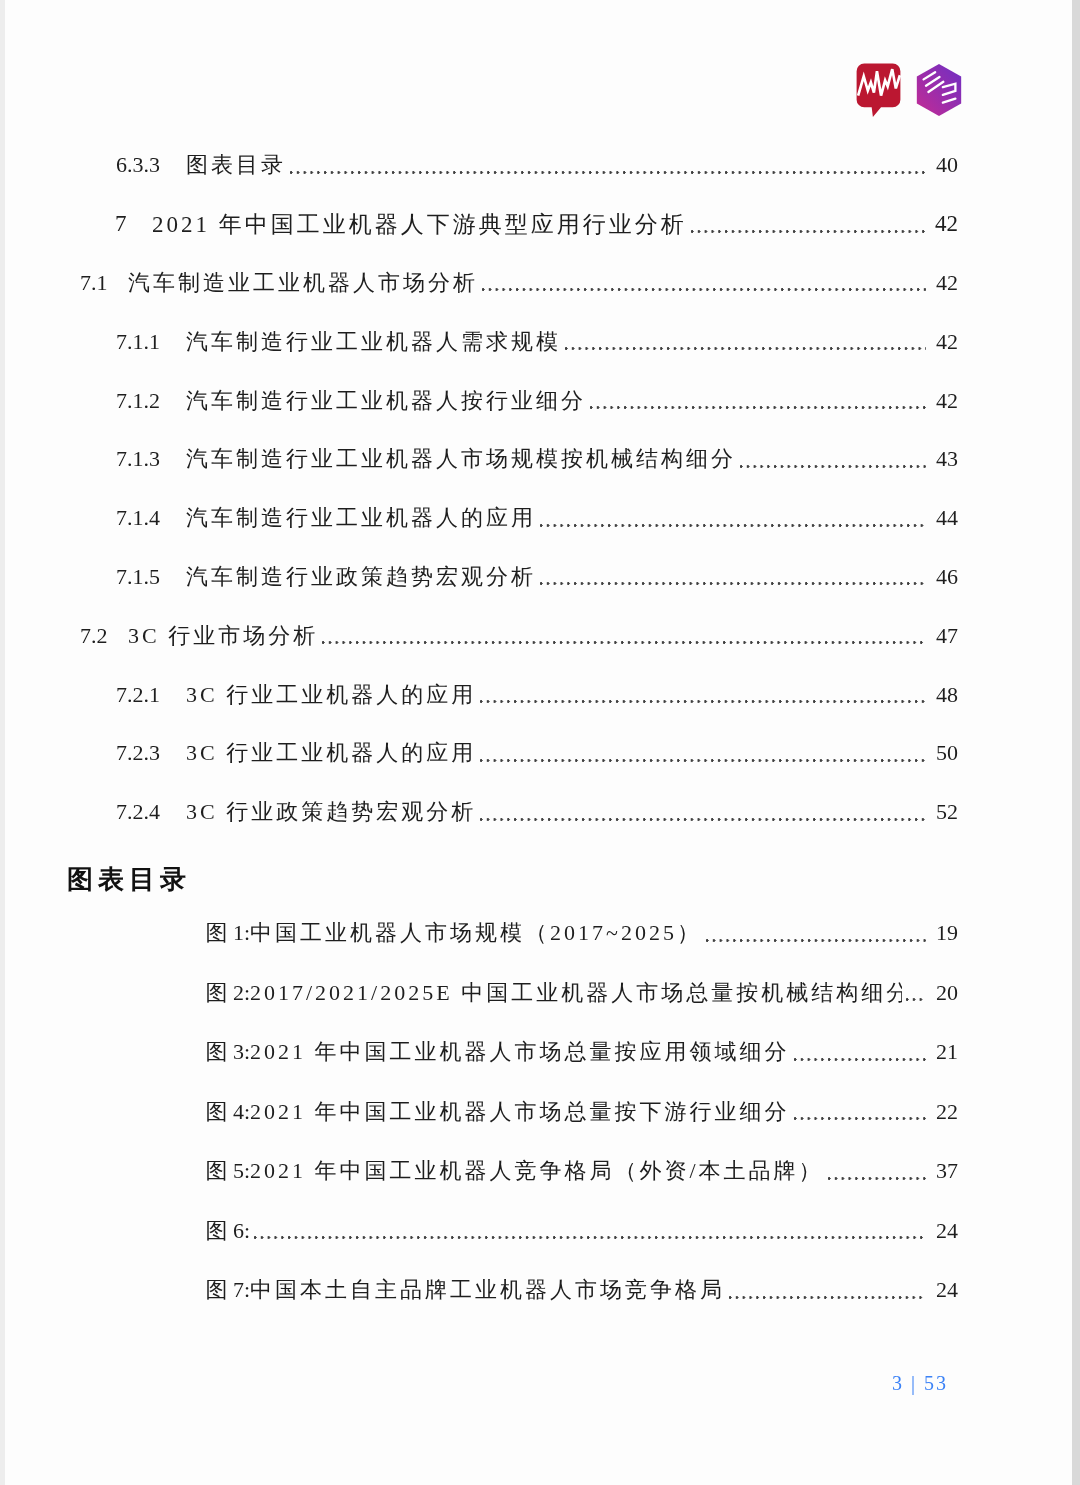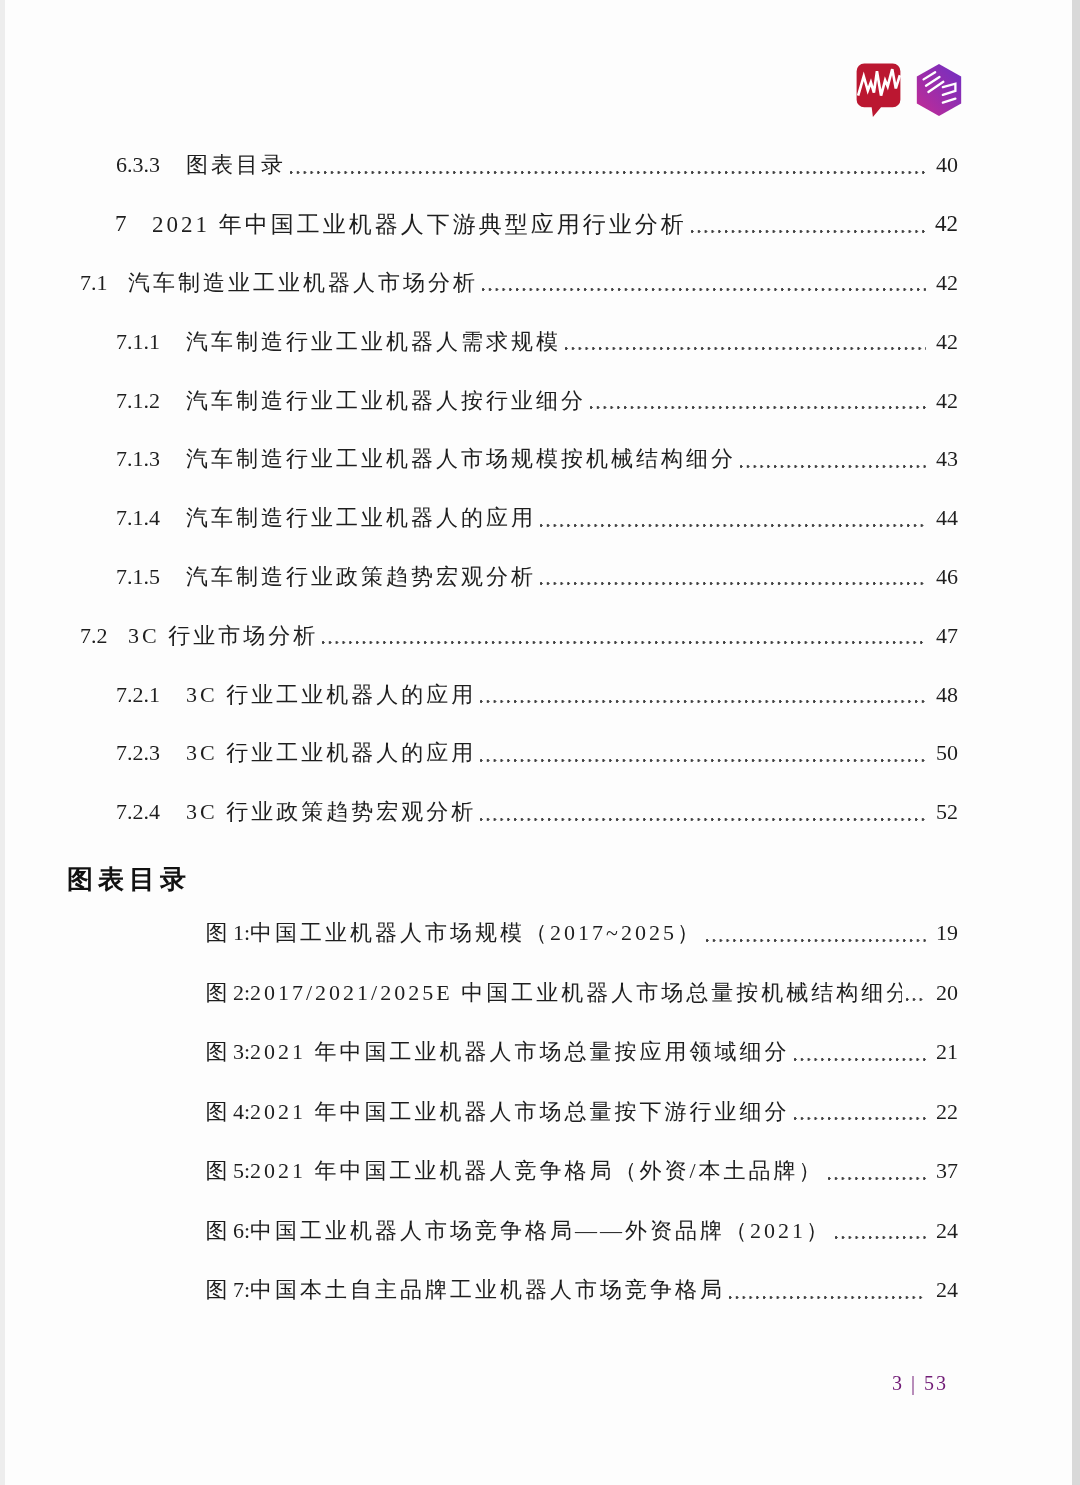--- a/index.html
+++ b/index.html
@@ -48,21 +48,21 @@
     display:flex; align-items:center;
     font-weight:700; font-size:26px; letter-spacing:5px;
     color:#111;
   }
   .fig-list .row { height:59.5px; padding-left:160px; }
   .fig-list .row .num { width:90px;text-align:right; }
 
   .footer {
     position:absolute; top:1372px; left:0; width:948px;
     text-align:right;
-    color:#701a75; font-size:20px; letter-spacing:2px;
+    color:#3b82f6; font-size:20px; letter-spacing:2px;
   }
 </style>
 </head>
 <body>
 
 <div class="page">
   <div class="edge-left"></div>
   <div class="edge-right"></div>
 
   <div class="logo">
@@ -192,21 +192,20 @@
     <span class="pagenum">22</span>
   </div>
         <div class="row">
     <span class="num">图 5:</span>
     <span class="title">2021 年中国工业机器人竞争格局（外资/本土品牌）</span>
     <span class="leader"></span>
     <span class="pagenum">37</span>
   </div>
         <div class="row">
     <span class="num">图 6:</span>
-    <span class="title">中国工业机器人市场竞争格局——外资品牌（2021）</span>
     <span class="leader"></span>
     <span class="pagenum">24</span>
   </div>
         <div class="row">
     <span class="num">图 7:</span>
     <span class="title">中国本土自主品牌工业机器人市场竞争格局</span>
     <span class="leader"></span>
     <span class="pagenum">24</span>
   </div>
       </div>

